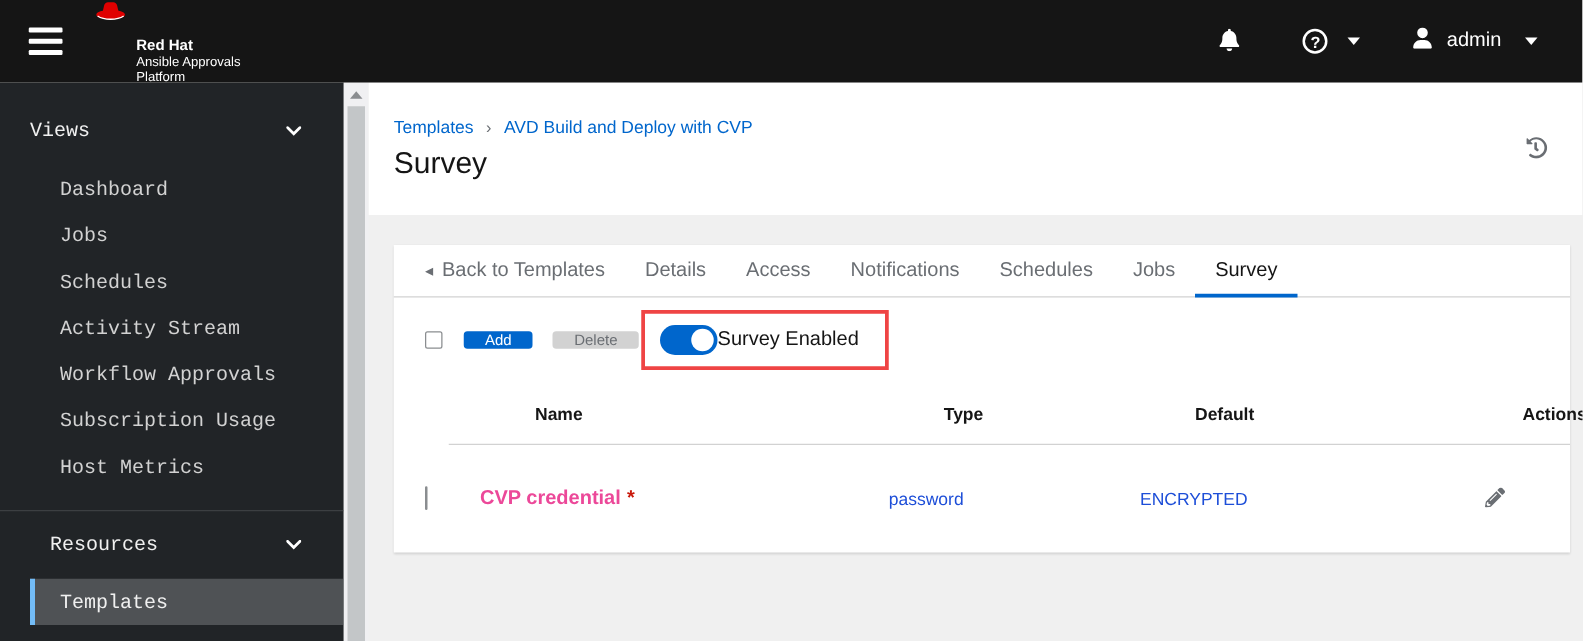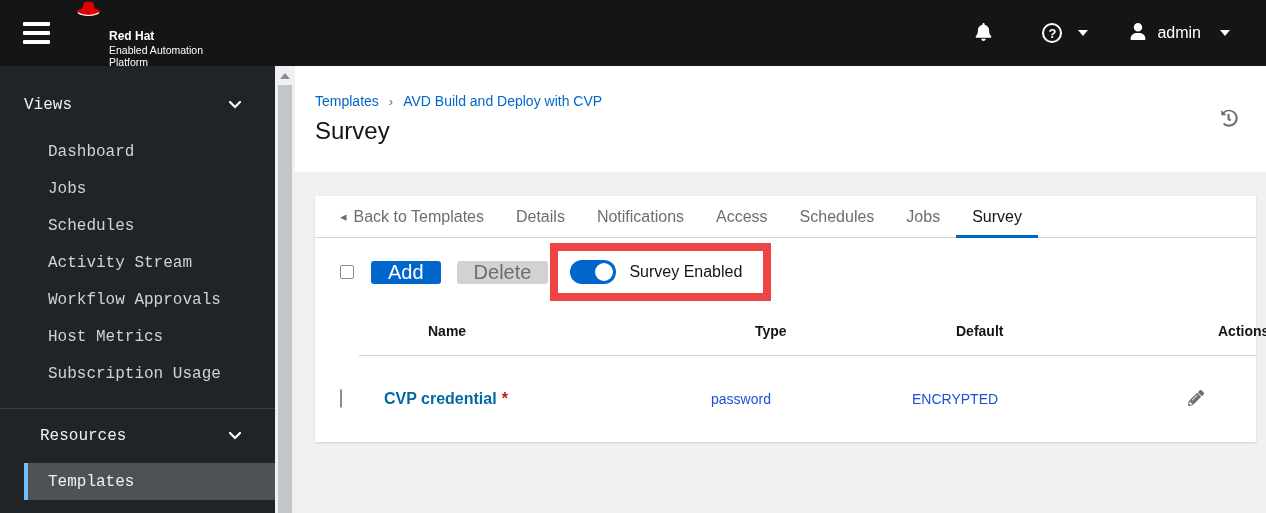--- a/index.html
+++ b/index.html
@@ -84,37 +84,37 @@
   .tab {
     display:flex; align-items:center; gap:7px; padding:0 16px;
     font-size:16px; color:#6a6e73; cursor:pointer; position:relative; white-space:nowrap;
   }
   .tab.active { color:#151515; }
   .tab.active::after { content:""; position:absolute; left:0; right:0; bottom:-1px; height:3px; background:#0066cc; }
   .back-caret { font-size:13px; color:#6a6e73; }
 
   .toolbar { display:flex; align-items:center; height:68px; padding-left:25px; }
   .cb { width:14px; height:14px; border:1px solid #8a8d90; border-radius:2px; background:#fff; cursor:pointer; flex:none; }
-  .btn { font-family:inherit; font-size:20px; border:none; border-radius:3px; padding:0 17px; }
+  .btn { font-family:inherit; font-size:12px; border:none; border-radius:3px; padding:0 17px; }
   .btn-add { background:#0066cc; color:#fff; margin-left:17px; cursor:pointer; }
   .btn-delete { background:#d2d2d2; color:#6a6e73; margin-left:16px; cursor:default; }
   .annotation {
-    display:flex; align-items:center; gap:13px;
-    border:8px solid #ef4444; margin-left:2px; padding:9px 21px 9px 12px;justify-content:flex-end;
+    display:flex; align-items:center; 
+    border:3px solid #ef4444; margin-left:2px; padding:9px 21px 9px 12px;justify-content:flex-end;
   }
   .toggle { width:46px; height:24px; border-radius:12px; background:#0066cc; position:relative; cursor:pointer; flex:none; }
   .toggle-knob { position:absolute; right:3px; top:3px; width:18px; height:18px; border-radius:50%; background:#fff; }
   .toggle-label { font-size:16px; color:#151515; white-space:nowrap; }
 
   .grid-cols { display:grid; grid-template-columns:69px 327px 201px 262px 1fr; align-items:center; }
   .table-header { height:50px; border-bottom:1px solid #d2d2d2;margin-left:44px; }
   .th { font-size:14px; font-weight:bold; color:#151515; }
   .table-row { height:86px; }
   .cb-cell { padding-left:25px; }
-  .row-name { font-size:16px; font-weight:bold; color:#0369a1; cursor:pointer; display:inline; }
+  .row-name { font-size:16px; font-weight:bold; color:#ec4899; cursor:pointer; display:inline; }
   .required { color:#c9190b; font-weight:bold; margin-left:5px; font-size:16px; }
   .cell { font-size:14px; color:#1d4ed8; }
   .pencil-btn { margin-left:14px; width:18px; height:18px; }
   .pencil-btn svg { width:16px; height:16px; }
 </style>
 </head>
 <body>
 
 <div class="masthead">
   <div class="hamburger">
@@ -125,21 +125,21 @@
   <div class="brand">
     <span class="hat-icon">
       <svg viewBox="0 0 24 16">
         <path d="M5.5 11 7 4.5C7.3 3 8.5 2 10 2h4c1.5 0 2.7 1 3 2.5L18.5 11z" fill="#e00000"></path>
         <ellipse cx="12" cy="11.6" rx="11" ry="3.6" fill="#e00000"></ellipse>
         <path d="M2 12.6c2.5 1.7 6 2.5 10 2.5s7.5-.8 10-2.5" stroke="#fff" stroke-width="1" fill="none"></path>
       </svg>
     </span>
     <div class="brand-text">
       <div class="brand-line1">Red Hat</div>
-      <div>Enabled Automation</div>
+      <div>Ansible Approvals</div>
       <div>Platform</div>
     </div>
   </div>
   <div class="masthead-right">
     <button class="icon-btn bell-btn">
       <span>
         <svg viewBox="0 0 448 512">
             <path fill="#fff" d="M224 0c-17.7 0-32 14.3-32 32v19.2C119 66 64 130.6 64 208v25.4c0 45.4-15.5 89.5-43.8 124.9L5.3 377c-5.8 7.2-6.9 17.1-2.9 25.4S14.8 416 24 416H424c9.2 0 17.6-5.3 21.6-13.6s2.9-18.2-2.9-25.4l-14.9-18.6C399.5 322.9 384 278.8 384 233.4V208c0-77.4-55-142-128-156.8V32c0-17.7-14.3-32-32-32zm45.3 493.3c12-12 18.7-28.3 18.7-45.3H224 160c0 17 6.7 33.3 18.7 45.3s28.3 18.7 45.3 18.7s33.3-6.7 45.3-18.7z"></path>
           </svg>
       </span>
@@ -178,24 +178,24 @@
   <div class="nav-item">
       <span>Schedules</span>
     </div>
   <div class="nav-item">
       <span>Activity Stream</span>
     </div>
   <div class="nav-item">
       <span>Workflow Approvals</span>
     </div>
   <div class="nav-item">
+      <span>Subscription Usage</span>
+    </div>
+  <div class="nav-item">
       <span>Host Metrics</span>
-    </div>
-  <div class="nav-item">
-      <span>Subscription Usage</span>
     </div>
   <div class="nav-divider"></div>
   <div class="nav-title nav-title-2">
     <span>Resources</span>
     <span class="nav-chevron">
       <svg viewBox="0 0 12 8">
           <path d="M1 1l5 5 5-5" stroke="#fff" stroke-width="2.2" fill="none" stroke-linecap="round"></path>
         </svg>
     </span>
   </div>
@@ -231,24 +231,24 @@
 
     <div class="tabs">
       <div class="tab">
         <span class="back-caret">◂</span>
         <span>Back to Templates</span>
       </div>
       <div class="tab">
           <span>Details</span>
         </div>
       <div class="tab">
+          <span>Access</span>
+        </div>
+      <div class="tab">
           <span>Notifications</span>
-        </div>
-      <div class="tab">
-          <span>Access</span>
         </div>
       <div class="tab">
           <span>Schedules</span>
         </div>
       <div class="tab">
           <span>Jobs</span>
         </div>
       <div class="tab active">
           <span>Survey</span>
         </div>

